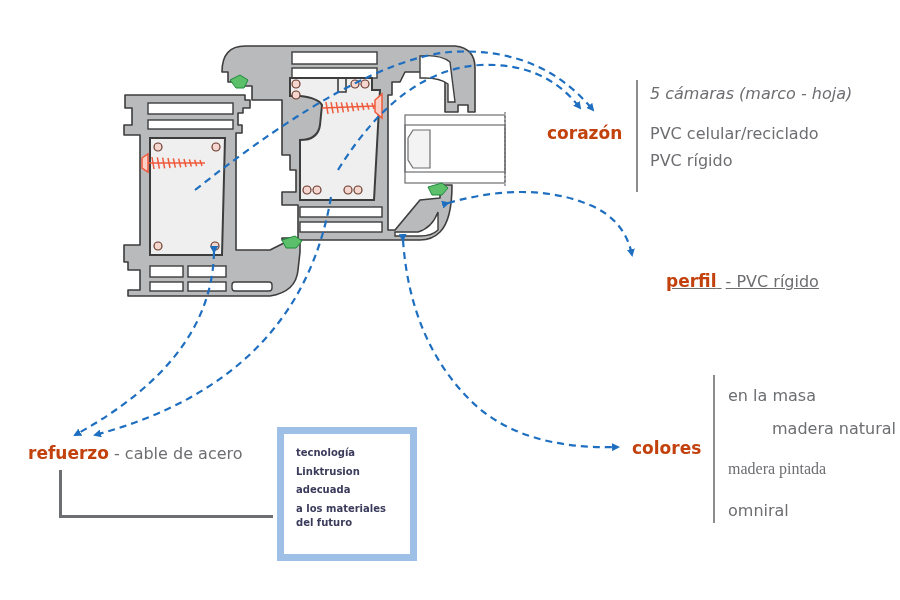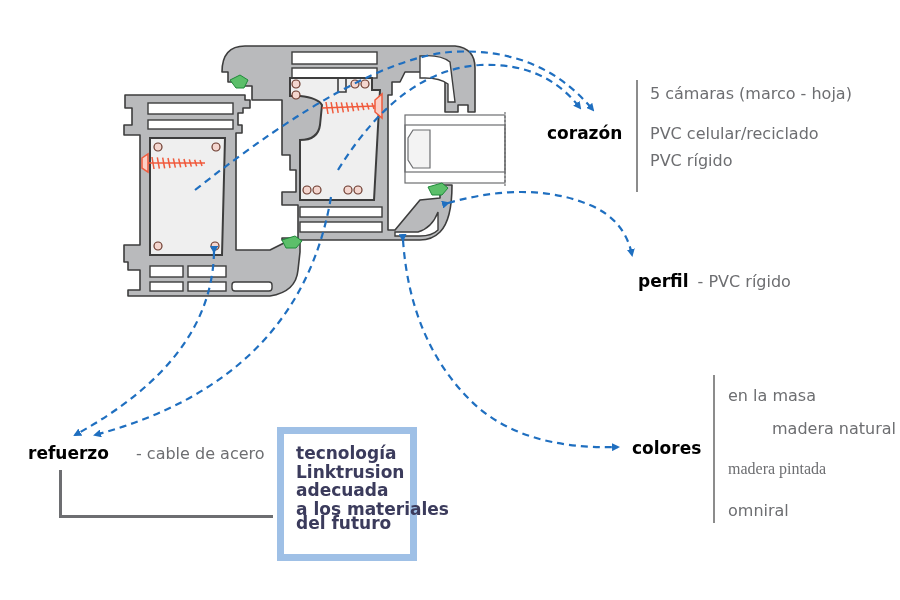--- a/index.html
+++ b/index.html
@@ -1,23 +1,23 @@
 <!DOCTYPE html>
 <html><head>
 <meta charset="utf-8">
 <style>
   html, body { margin:0; padding:0; background:#ffffff; }
   body { width:900px; height:600px; position:relative; overflow:hidden; font-family:"DejaVu Sans", "Liberation Sans", sans-serif; }
   #diagram { position:absolute; left:0; top:0; width:900px; height:600px; }
   .lbl { position:absolute; white-space:nowrap; font-size:16px; color:#6d6e71; }
-  .key { color:#000000; font-weight:bold; font-size:17px; }
+  .key { color:#c2410c; font-weight:bold; font-size:17px; }
   .item { position:absolute; white-space:nowrap; font-size:16px; color:#6d6e71; }
   .vbar { position:absolute; width:2px; background:#8c8c8c; }
   .tech-box { position:absolute; left:277px; top:427px; width:126px; height:120px; border:7px solid #9fc0e6; background:#fff; }
-  .tech-line { position:absolute; left:12px; font-size:17px; font-weight:bold; color:#3b3b5c; line-height:18.5px; white-space:nowrap; }
+  .tech-line { position:absolute; left:12px; font-size:10px; font-weight:bold; color:#3b3b5c; line-height:18.5px; white-space:nowrap; }
   .elbow { position:absolute; left:59px; top:470px; width:211px; height:45px; border-left:3px solid #6d6e71; border-bottom:3px solid #6d6e71; }
 </style>
 </head>
 <body>
 
 <svg id="diagram" viewBox="0 0 900 600" xmlns="http://www.w3.org/2000/svg">
   <defs>
     <marker id="arr" markerWidth="8" markerHeight="8" refX="6" refY="4" orient="auto" markerUnits="userSpaceOnUse">
       <path d="M0,0 L8,4 L0,8 Z" fill="#1f6fc0"></path>
     </marker>
@@ -126,39 +126,39 @@
 
     <path d="M403,240 Q410,340 470,400 Q520,450 618,447" marker-end="url(#arr)" marker-start="url(#arr)"></path>
 
     <path d="M214,252 Q212,360 75,435" marker-end="url(#arr)" marker-start="url(#arr)"></path>
     <path d="M331,197 Q300,380 95,435" marker-end="url(#arr)"></path>
   </g>
 </svg>
 
 <div class="lbl key" style="left:547px;top:123px;">corazón</div>
 <div class="vbar" style="left:636px;top:80px;height:112px;"></div>
-<div class="item" style="left:650px;top:84px;">5 cámaras (marco - hoja)</div>
+<div class="item" style="left:650px;top:84px;font-style:italic;">5 cámaras (marco - hoja)</div>
 <div class="item" style="left:650px;top:124px;">PVC celular/reciclado</div>
 <div class="item" style="left:650px;top:151px;">PVC rígido</div>
 
-<div class="lbl" style="left:638px;top:271px;">
+<div class="lbl" style="left:666px;top:271px;text-decoration:underline;">
   <span class="key">perfil</span>
   <span style="margin-left:4px;">- PVC rígido</span>
 </div>
 
 <div class="lbl key" style="left:632px;top:438px;">colores</div>
 <div class="vbar" style="left:713px;top:375px;height:148px;"></div>
 <div class="item" style="left:728px;top:377px;margin-top:9px;">en la masa</div>
 <div class="item" style="left:772px;top:419px;">madera natural</div>
 <div class="item" style="left:728px;top:460px;font-family:Liberation Serif, serif;">madera pintada</div>
 <div class="item" style="left:728px;top:501px;">omniral</div>
 
 <div class="lbl" style="left:28px;top:443px;">
   <span class="key">refuerzo</span>
-  <span style="margin-left:22px;">- cable de acero</span>
+  <span style="margin-left:0;">- cable de acero</span>
 </div>
 <div class="elbow"></div>
 
 <div class="tech-box">
   <div class="tech-line" style="top:10px;">tecnología</div>
   <div class="tech-line" style="top:28.5px;">Linktrusion</div>
   <div class="tech-line" style="top:47px;">adecuada</div>
   <div class="tech-line" style="top:65.5px;">a los materiales</div>
   <div class="tech-line" style="top:80px;">del futuro</div>
 </div>

